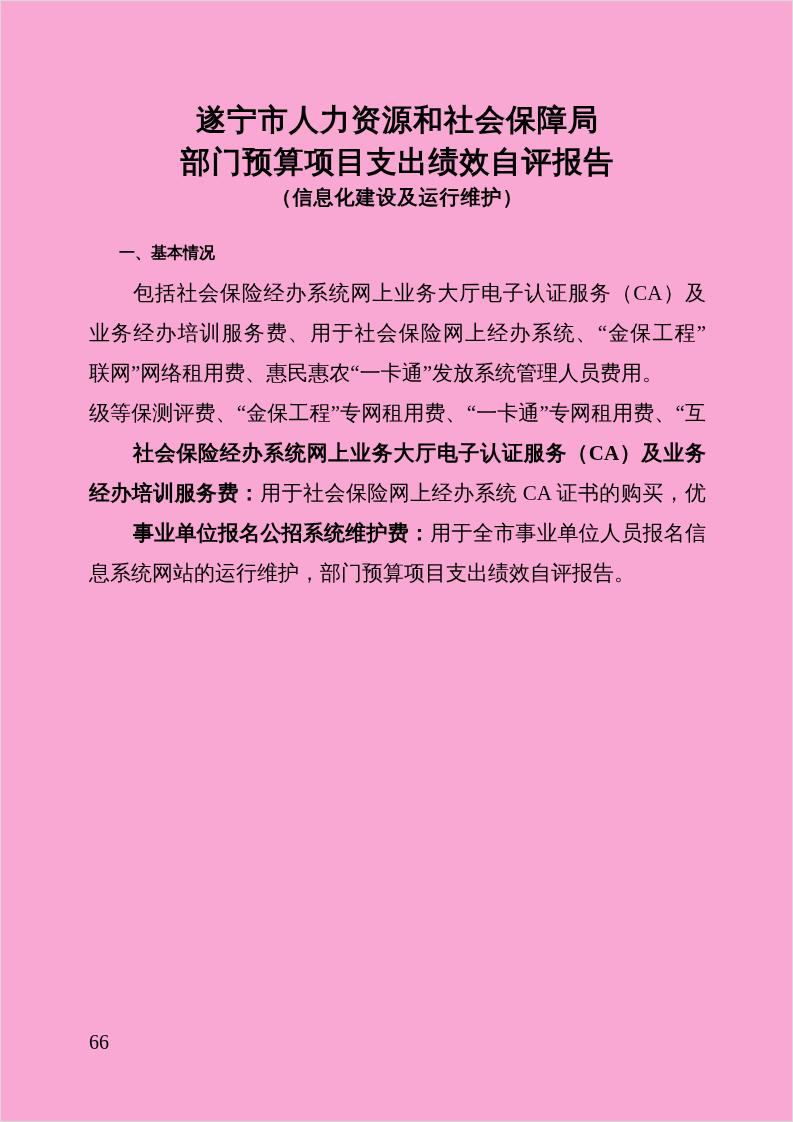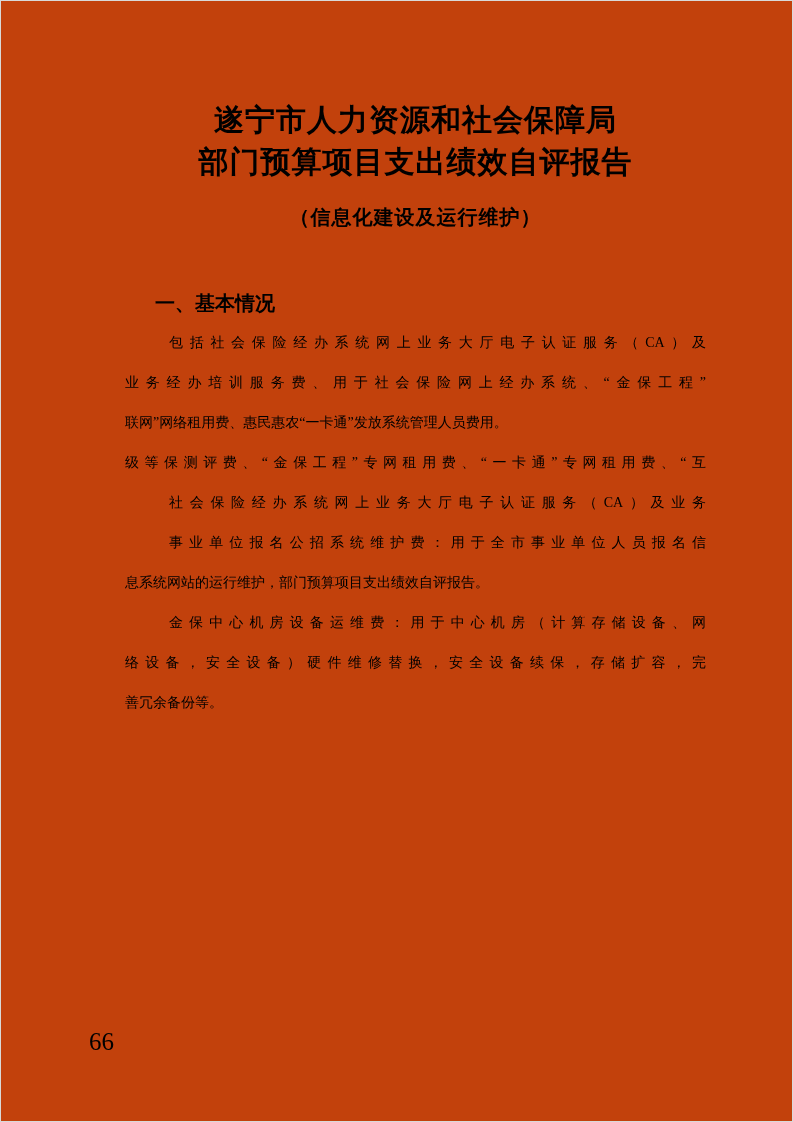--- a/index.html
+++ b/index.html
@@ -1,73 +1,72 @@
 <!DOCTYPE html>
 <html><head>
 <meta charset="utf-8">
 <style>
   * { margin: 0; padding: 0; box-sizing: border-box; }
   html, body { background: #ffffff; }
   .page {
     position: relative;
     width: 793px;
     height: 1122px;
-    background: #c2410c;
+    background: #f9a8d4;
     border: 1px solid #d9d9d9;
     color: #000000;
     font-family: "Liberation Serif", "DejaVu Serif", serif;
     overflow: hidden;
-    padding-left: 36px;
   }
   .content {
     padding: 98px 86px 0 88px;
   }
   .doc-title {
     text-align: center;
     font-size: 30px;
     font-weight: bold;
     line-height: 42px;
     letter-spacing: 1px;
     font-family: "Liberation Serif", "DejaVu Serif", serif;
   }
   .doc-subtitle {
-    margin-top: 20px;
+    margin-top: 0;
     text-align: center;
     font-size: 20px;
     font-weight: bold;
     line-height: 28px;
     letter-spacing: 1px;
   }
   .section-heading {
-    margin-top: 52px;
+    margin-top: 22px;
     padding-left: 30px;
-    font-size: 20px;
+    font-size: 16px;
     font-weight: bold;
     line-height: 40px;
     font-family: "Liberation Sans", "DejaVu Sans", sans-serif;
   }
   .doc-body { }
   .paragraph { }
   .line {
-    font-size: 14px;
+    font-size: 21px;
     line-height: 40px;
     height: 40px;
     text-align: justify;
     text-align-last: justify;
     white-space: nowrap;
     overflow: hidden;
   }
   .line.indent { text-indent: 44px; }
   .line.last { text-align-last: left; }
-  .lead-bold { font-weight: normal; }
+  .lead-bold { font-weight: bold; }
   .page-number {
     position: absolute;
     left: 88px;
     top: 1028px;
-    font-size: 25px;
+    font-size: 20px;
     line-height: 26px;
     font-family: "Liberation Serif", "DejaVu Serif", serif;
   }
 </style>
 </head>
 <body>
 
 <div class="page">
   <div class="content">
     <div class="doc-title">
@@ -78,26 +77,22 @@
     <div class="section-heading">一、基本情况</div>
     <div class="doc-body">
         <div class="paragraph">
           <div class="line indent"><span>包括社会保险经办系统网上业务大厅电子认证服务（CA）及</span></div>
           <div class="line"><span>业务经办培训服务费、用于社会保险网上经办系统、“金保工程”</span></div>
           <div class="line last"><span>联网”网络租用费、惠民惠农“一卡通”发放系统管理人员费用。</span></div>
           <div class="line"><span>级等保测评费、“金保工程”专网租用费、“一卡通”专网租用费、“互</span></div>
         </div>
         <div class="paragraph">
           <div class="line indent"><span class="lead-bold">社会保险经办系统网上业务大厅电子认证服务（CA）及业务</span></div>
+          <div class="line"><span class="lead-bold">经办培训服务费：</span><span>用于社会保险网上经办系统 CA 证书的购买，优</span></div>
         </div>
         <div class="paragraph">
           <div class="line indent"><span class="lead-bold">事业单位报名公招系统维护费：</span><span>用于全市事业单位人员报名信</span></div>
           <div class="line last"><span>息系统网站的运行维护，部门预算项目支出绩效自评报告。</span></div>
-        </div>
-        <div class="paragraph">
-          <div class="line indent"><span class="lead-bold">金保中心机房设备运维费</span><span>：用于中心机房（计算存储设备、网</span></div>
-          <div class="line"><span>络设备，安全设备）硬件维修替换，安全设备续保，存储扩容，完</span></div>
-          <div class="line last"><span>善冗余备份等。</span></div>
         </div>
       </div>
   </div>
   <div class="page-number">66</div>
 </div>
 
 </body></html>

